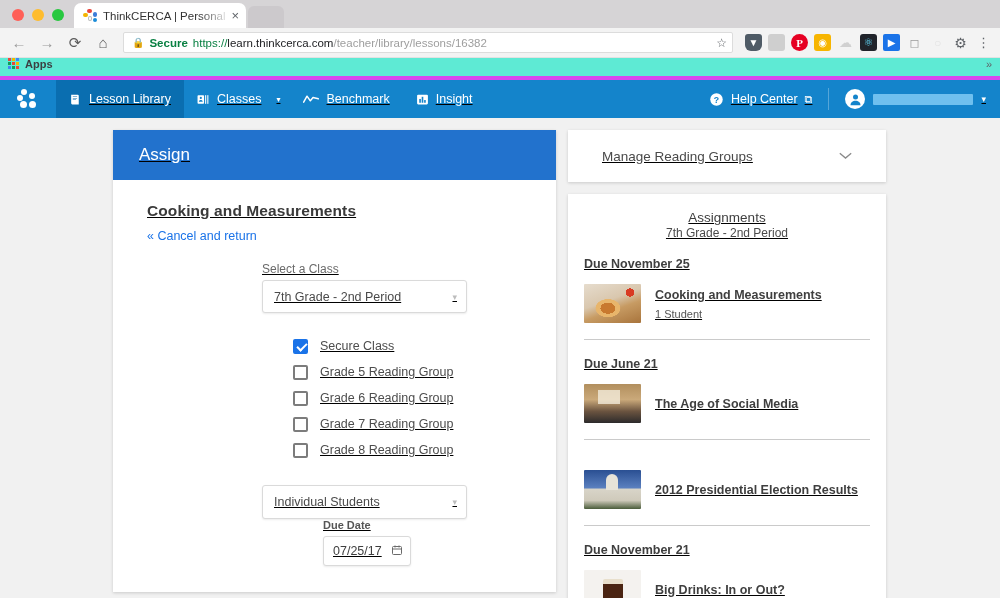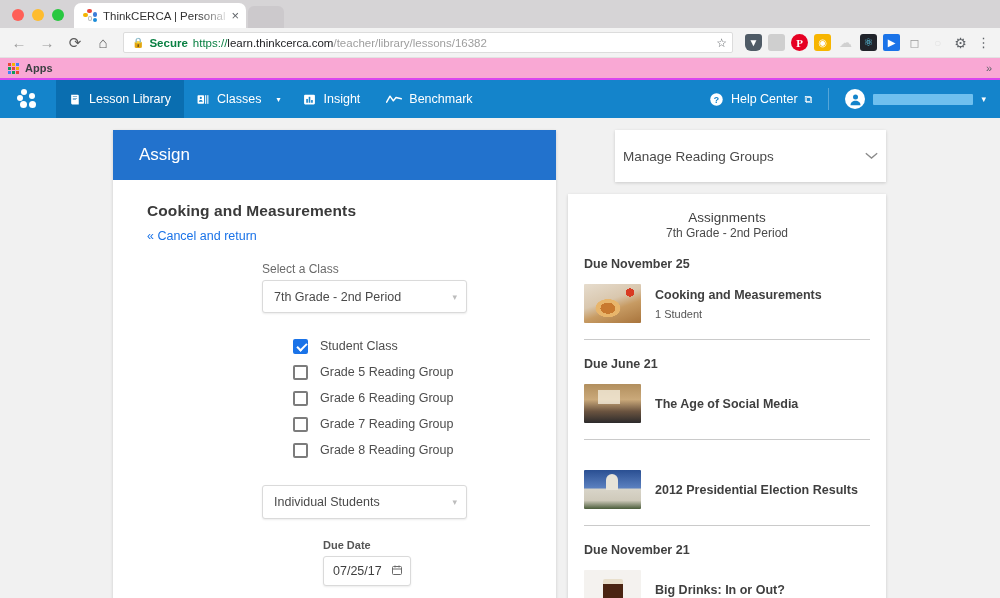--- a/index.html
+++ b/index.html
@@ -83,32 +83,32 @@
   .ext-yellow { background: #f7b500; border-radius: 3px; }
   .ext-cloud { background: transparent; color: #d0d0d0; font-size: 13px; }
   .ext-react { background: #20232a; border-radius: 3px; color:#61dafb; font-size:11px; }
   .ext-blue { background: #1a73e8; border-radius: 2px; }
   .ext-cam { background: transparent; color: #9b9b9b; font-size: 12px; }
   .ext-dim { background: transparent; color: #e2e2e2; font-size: 12px; }
   .ext-gear { background: transparent; color: #5f6368; font-size: 14px; }
   .ext-kebab { background: transparent; color: #5f6368; font-size: 13px; letter-spacing: 0; }
 
   .bookmarks {
-    height: 22px; background: #f9a8d4; display: flex; align-items: center;
-    padding: 0 8px; border-bottom: 2px solid #d946ef; position: relative;
+    height: 22px; background: #5eead4; display: flex; 
+    padding: 0 8px; border-bottom: 4px solid #d946ef; position: relative;
   }
   .apps-grid { width: 11px; height: 11px; display: grid;
                grid-template-columns: repeat(3, 3px); grid-template-rows: repeat(3, 3px);
                gap: 1px; margin-right: 6px; }
   .apps-grid span { width: 3px; height: 3px; display: block; }
   .apps-label { font-size: 11px; color: #3c4043; font-weight: 600; }
   .bm-overflow { margin-left: auto; font-size: 11px; color: #5f6368; }
 
   
-  .app { width: 1000px; height: 371px; background: #f1f1f1; position: relative; }
+  .app { width: 1000px; height: 371px; background: #f1f1f1; position: relative; text-decoration: underline; }
 
   .navbar {
     height: 38px; background: #1484cb; display: flex; align-items: stretch;
     color: #fff; font-size: 12.5px;
   }
   .brand { width: 56px; display: flex; align-items: center; justify-content: center; }
   .brand-dots { width: 22px; height: 20px; position: relative; }
   .brand-dots i { position: absolute; background: #fff; border-radius: 50%; }
   .brand-dots i:nth-child(1){ width:6px;height:6px; left:4px; top:0; }
   .brand-dots i:nth-child(2){ width:6px;height:6px; left:12px; top:4px; }
@@ -170,35 +170,35 @@
   .cbox.checked::after {
     content: ""; position: absolute; left: 4px; top: 0.5px;
     width: 4px; height: 8px; border: solid #fff; border-width: 0 2px 2px 0;
     transform: rotate(45deg);
   }
   .check-label { font-size: 12.5px; color: #4d4d4d; }
 
   .students-wrap { margin-top: 22px; padding-left: 115px; }
   .select-box.wide { width: 205px; height: 34px; }
 
-  .due-wrap { margin-top: 20px; padding-left: 176px; }
+  .due-wrap { padding-left: 176px; }
   .due-label { font-size: 11px; color: #555; font-weight: 700; margin-bottom: 5px; }
   .date-box {
     width: 88px; height: 30px; background: #fff; border: 1px solid #dadada;
     border-radius: 3px; box-shadow: 0 1px 2px rgba(0,0,0,.08);
     display: flex; align-items: center; padding: 0 7px 0 9px;
     font-size: 12.5px; color: #3f3f3f;
   }
   .cal-ico { margin-left: auto; color: #6a6a6a; font-size: 12px; }
 
   
   .right-col { width: 318px; margin-left: 12px; }
   .mrg-card {
-    height: 52px; display: flex; align-items: center; padding: 0 8px;
-    font-size: 13.5px; color: #4a4a4a; margin-left: 47px;
+    height: 52px; display: flex; align-items: center; padding: 0 34px;
+    font-size: 13.5px; color: #4a4a4a;
   }
   .mrg-caret { margin-left: auto; color: #8a8a8a; font-size: 11px; }
 
   .assign-list { margin-top: 12px; padding: 16px 16px 0 16px; }
   .al-title { text-align: center; font-size: 13.5px; color: #3f3f3f; }
   .al-sub { text-align: center; font-size: 12px; color: #4a4a4a; margin-top: 1px; }
 
   .due-group { padding-top: 17px; }
   .due-head { font-size: 12.5px; font-weight: 700; color: #3f3f3f; }
   .al-row { display: flex; align-items: center; gap: 14px; padding: 13px 0 16px 0; }
@@ -326,37 +326,37 @@
               <rect x="15" y="4" width="2" height="16" fill="#fff"></rect>
               <rect x="19" y="4" width="2" height="16" fill="#fff"></rect>
             </svg>
         </span>
         <span>Classes</span>
       </div>
       <span class="nav-caret">▾</span>
 
       <div class="nav-item">
         <span class="nav-ico">
+          <svg width="16" height="13" viewBox="0 0 24 18" fill="none" stroke="#fff" stroke-width="2.2" stroke-linejoin="round" stroke-linecap="round">
+              <path d="M1 13l5-9 5 7 4-5 8 2"></path>
+            </svg>
+        </span>
+        <span>Benchmark</span>
+      </div>
+
+      <div class="nav-item">
+        <span class="nav-ico">
           <svg width="13" height="13" viewBox="0 0 24 24" fill="#fff">
               <rect x="2" y="3" width="20" height="18" rx="2" fill="#fff"></rect>
               <rect x="6" y="11" width="3" height="7" fill="#1484cb"></rect>
               <rect x="10.5" y="7" width="3" height="11" fill="#1484cb"></rect>
               <rect x="15" y="13" width="3" height="5" fill="#1484cb"></rect>
             </svg>
         </span>
         <span>Insight</span>
-      </div>
-
-      <div class="nav-item">
-        <span class="nav-ico">
-          <svg width="16" height="13" viewBox="0 0 24 18" fill="none" stroke="#fff" stroke-width="2.2" stroke-linejoin="round" stroke-linecap="round">
-              <path d="M1 13l5-9 5 7 4-5 8 2"></path>
-            </svg>
-        </span>
-        <span>Benchmark</span>
       </div>
 
       <div class="nav-spacer"></div>
 
       <div class="nav-right">
         <div class="help">
           <span class="nav-ico">
             <svg width="15" height="15" viewBox="0 0 24 24">
                 <circle cx="12" cy="12" r="10" fill="#fff"></circle>
                 <text x="12" y="17" font-size="14" font-weight="bold" text-anchor="middle" fill="#1484cb" font-family="Liberation Sans, sans-serif">?</text>
@@ -394,21 +394,21 @@
               <div class="field-label">Select a Class</div>
               <div class="select-box">
                 <span>7th Grade - 2nd Period</span>
                 <span class="select-caret">▾</span>
               </div>
             </div>
 
             <div class="checks">
               <div class="check-row">
                 <span class="cbox checked"></span>
-                <span class="check-label">Student Class</span>
+                <span class="check-label">Secure Class</span>
               </div>
               <div class="check-row">
                 <span class="cbox"></span>
                 <span class="check-label">Grade 5 Reading Group</span>
               </div>
               <div class="check-row">
                 <span class="cbox"></span>
                 <span class="check-label">Grade 6 Reading Group</span>
               </div>
               <div class="check-row">

